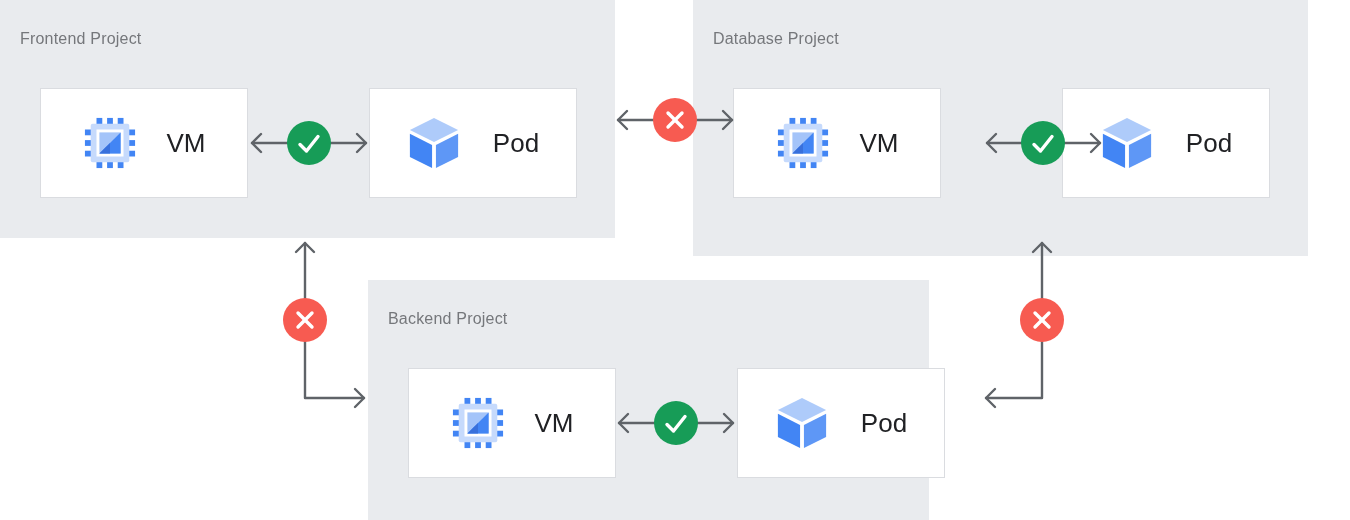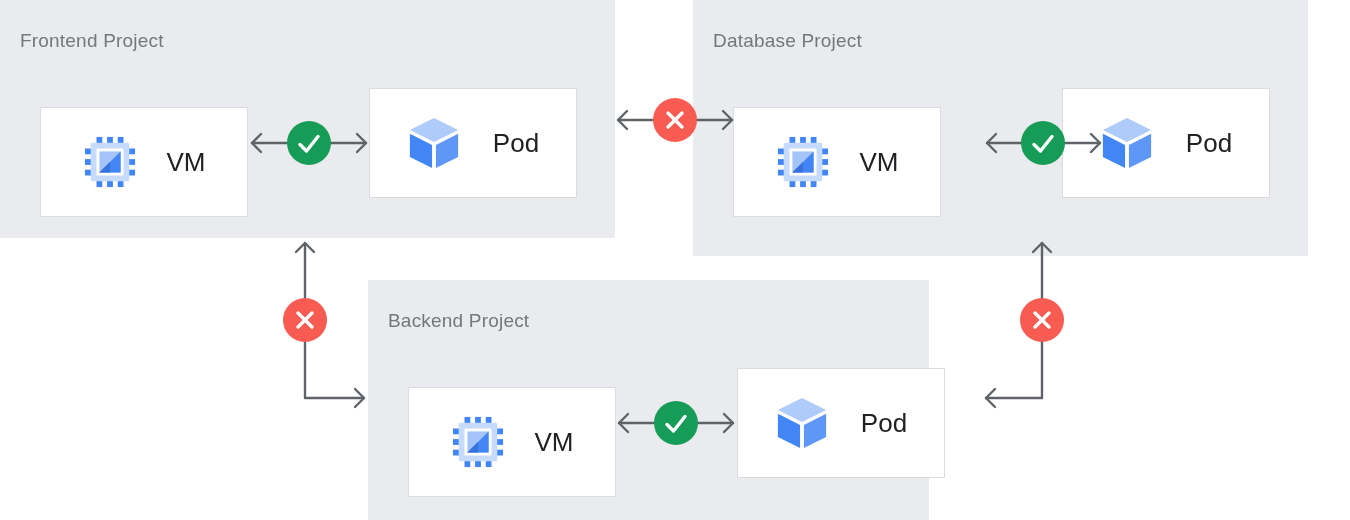--- a/index.html
+++ b/index.html
@@ -3,26 +3,26 @@
 <meta charset="utf-8">
 <style>
   html,body{margin:0;padding:0;background:#ffffff;font-family:"Liberation Sans",sans-serif;}
   .canvas{position:relative;width:1350px;height:520px;background:#ffffff;overflow:hidden;}
 
   .panel{position:absolute;background:#E9EBEE;}
   .panel-frontend{left:0;top:0;width:615px;height:238px;}
   .panel-database{left:693px;top:0;width:615px;height:256px;text-decoration:underline;}
   .panel-backend{left:368px;top:280px;width:561px;height:240px;}
 
-  .panel-title{position:absolute;left:20px;top:30px;margin:0;font-size:19px;font-weight:400;
+  .panel-title{position:absolute;left:20px;top:30px;margin:0;font-size:16px;font-weight:400;
     color:#75777B;letter-spacing:.2px;}
 
   .card{position:absolute;width:208px;height:110px;background:#ffffff;border:1px solid #DADCE0;
     box-sizing:border-box;display:flex;align-items:center;justify-content:center;gap:30px;}
-  .card-vm{left:40px;top:88px;margin-top:19px;}
+  .card-vm{left:40px;top:88px;}
   .card-pod{left:369px;top:88px;gap:32px;}
   .node-label{font-size:26px;color:#202124;}
 
   .overlay{position:absolute;left:0;top:0;z-index:2;pointer-events:none;}
   .overlay polyline,.overlay line{stroke:#5F6368;stroke-width:2.4;fill:none;
     stroke-linecap:round;stroke-linejoin:round;}
 
   .badge{position:absolute;width:44px;height:44px;border-radius:50%;z-index:3;
     display:flex;align-items:center;justify-content:center;}
   .badge-ok{background:#179C57;}

